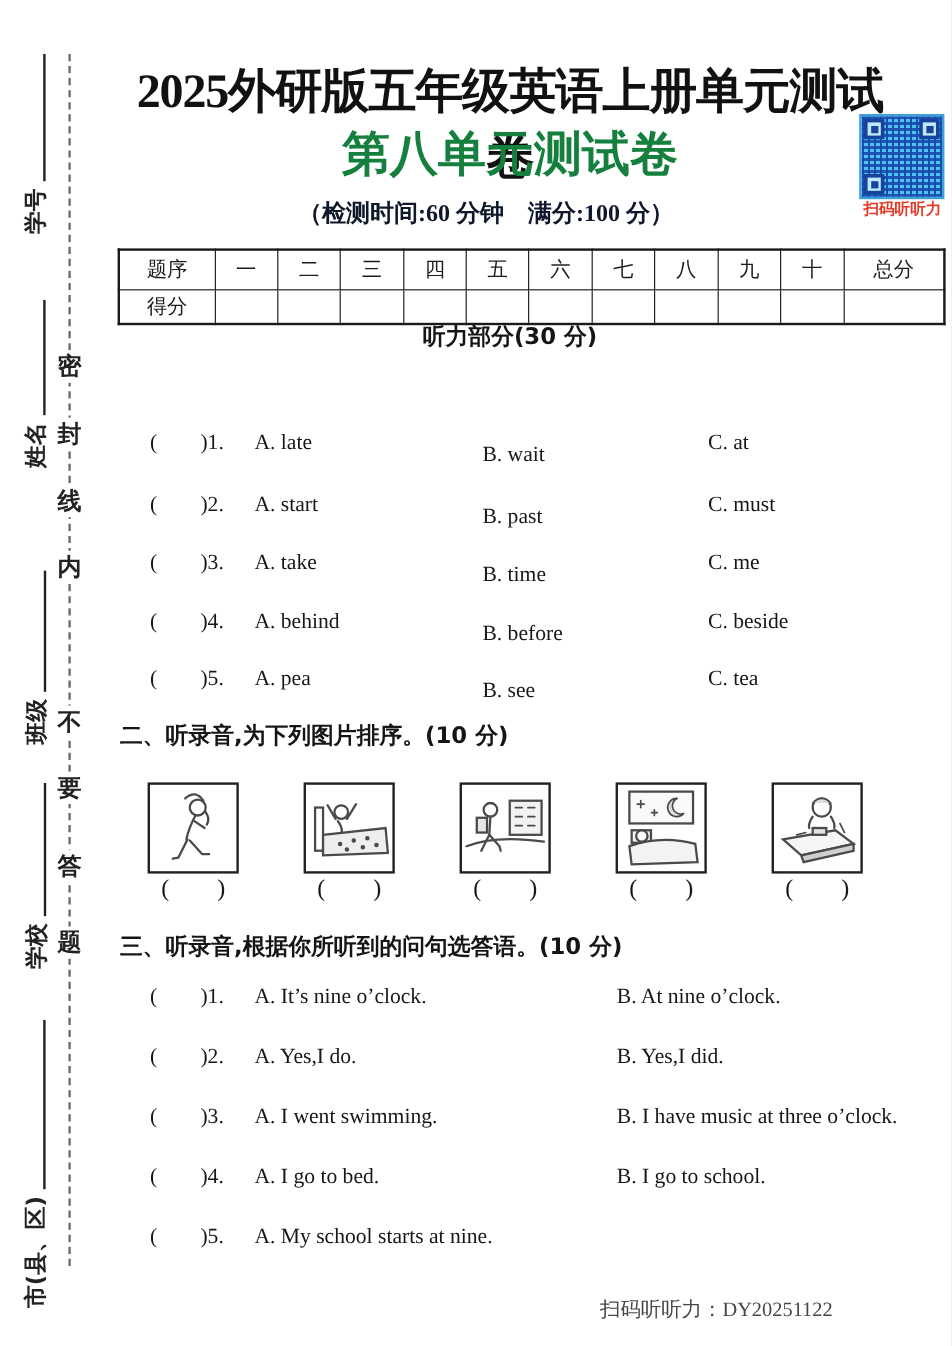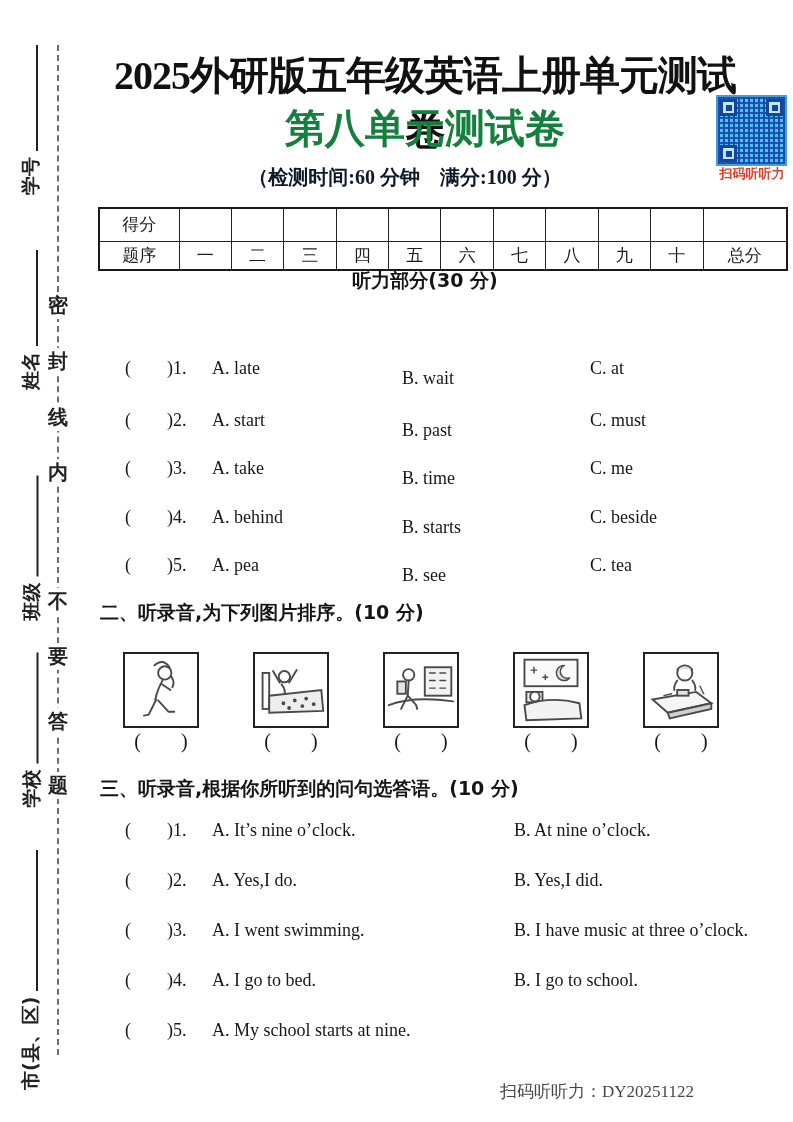--- a/index.html
+++ b/index.html
@@ -150,47 +150,47 @@
         <col>
         <col>
         <col>
         <col>
         <col>
         <col>
         <col style="width:84px">
     </colgroup>
     <tbody>
         <tr>
-      <td>得分</td>
-      <td></td>
-      <td></td>
-      <td></td>
-      <td></td>
-      <td></td>
-      <td></td>
-      <td></td>
-      <td></td>
-      <td></td>
-      <td></td>
-      <td></td>
-    </tr>
-    <tr>
       <td>题序</td>
       <td>一</td>
       <td>二</td>
       <td>三</td>
       <td>四</td>
       <td>五</td>
       <td>六</td>
       <td>七</td>
       <td>八</td>
       <td>九</td>
       <td>十</td>
       <td>总分</td>
     </tr>
+    <tr>
+      <td>得分</td>
+      <td></td>
+      <td></td>
+      <td></td>
+      <td></td>
+      <td></td>
+      <td></td>
+      <td></td>
+      <td></td>
+      <td></td>
+      <td></td>
+      <td></td>
+    </tr>
   </tbody>
     </table>
 
   <div class="abs part-title">听力部分(30 分)</div>
 
 
   <div class="q-row s1" style="top:358px">
     <span class="q-pre">(        )1.</span>
     <span class="q-a">A. late</span>
     <span class="q-b">B. wait</span>
@@ -204,21 +204,21 @@
   </div>
   <div class="q-row s1" style="top:458px">
     <span class="q-pre">(        )3.</span>
     <span class="q-a">A. take</span>
     <span class="q-b">B. time</span>
     <span class="q-c">C. me</span>
   </div>
   <div class="q-row s1" style="top:507px">
     <span class="q-pre">(        )4.</span>
     <span class="q-a">A. behind</span>
-    <span class="q-b">B. starts</span>
+    <span class="q-b">B. before</span>
     <span class="q-c">C. beside</span>
   </div>
   <div class="q-row s1" style="top:555px">
     <span class="q-pre">(        )5.</span>
     <span class="q-a">A. pea</span>
     <span class="q-b">B. see</span>
     <span class="q-c">C. tea</span>
   </div>
 
   <div class="abs sec-heading" style="top:600px">二、听录音,为下列图片排序。(10 分)</div>

